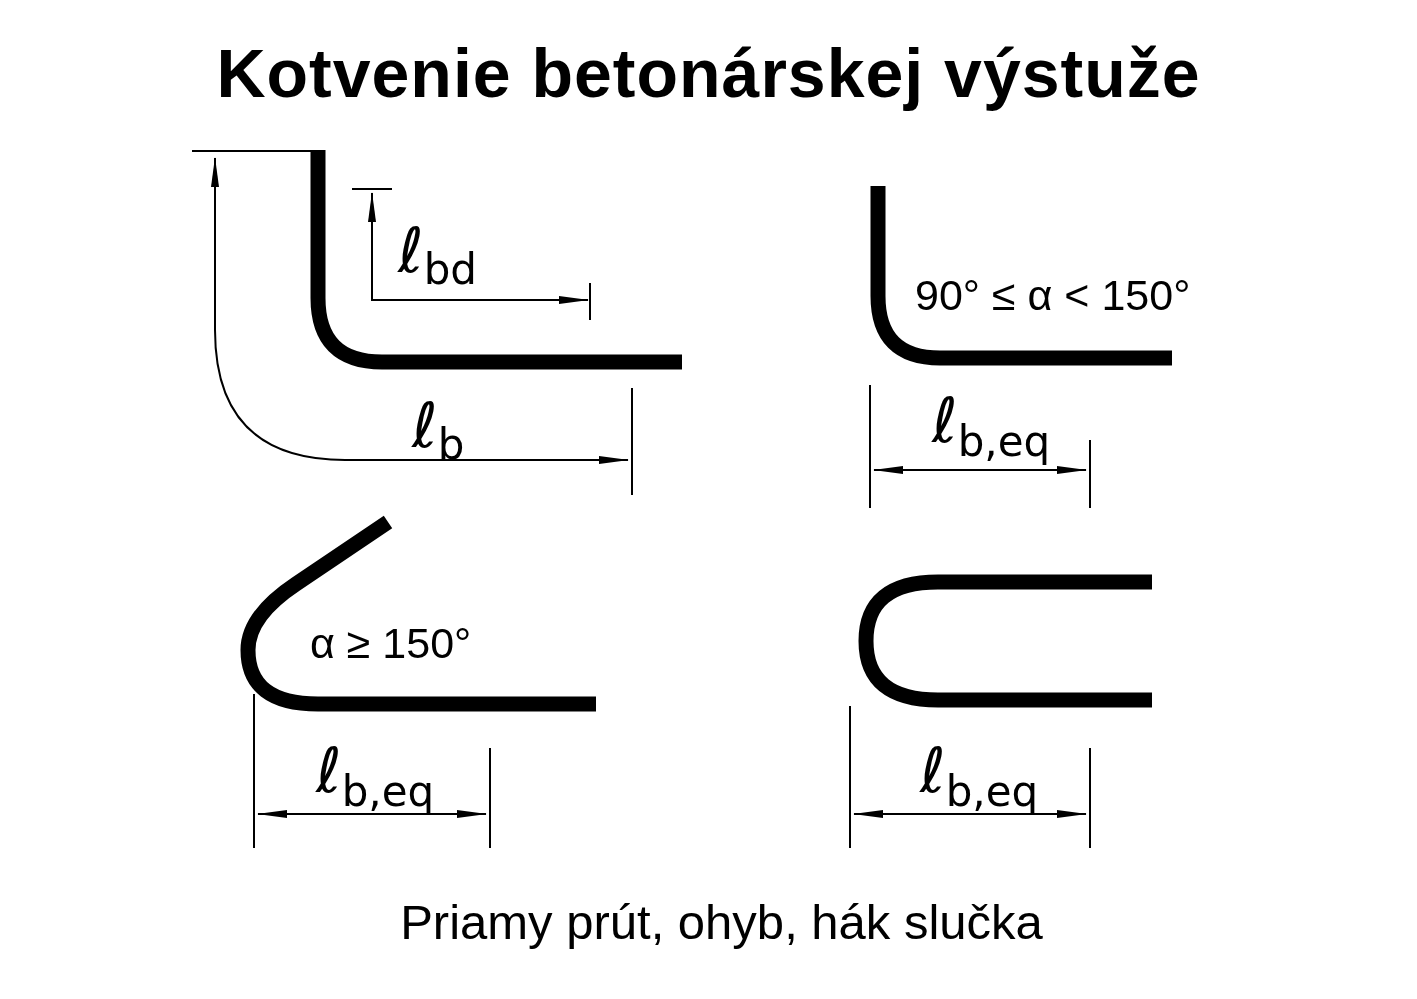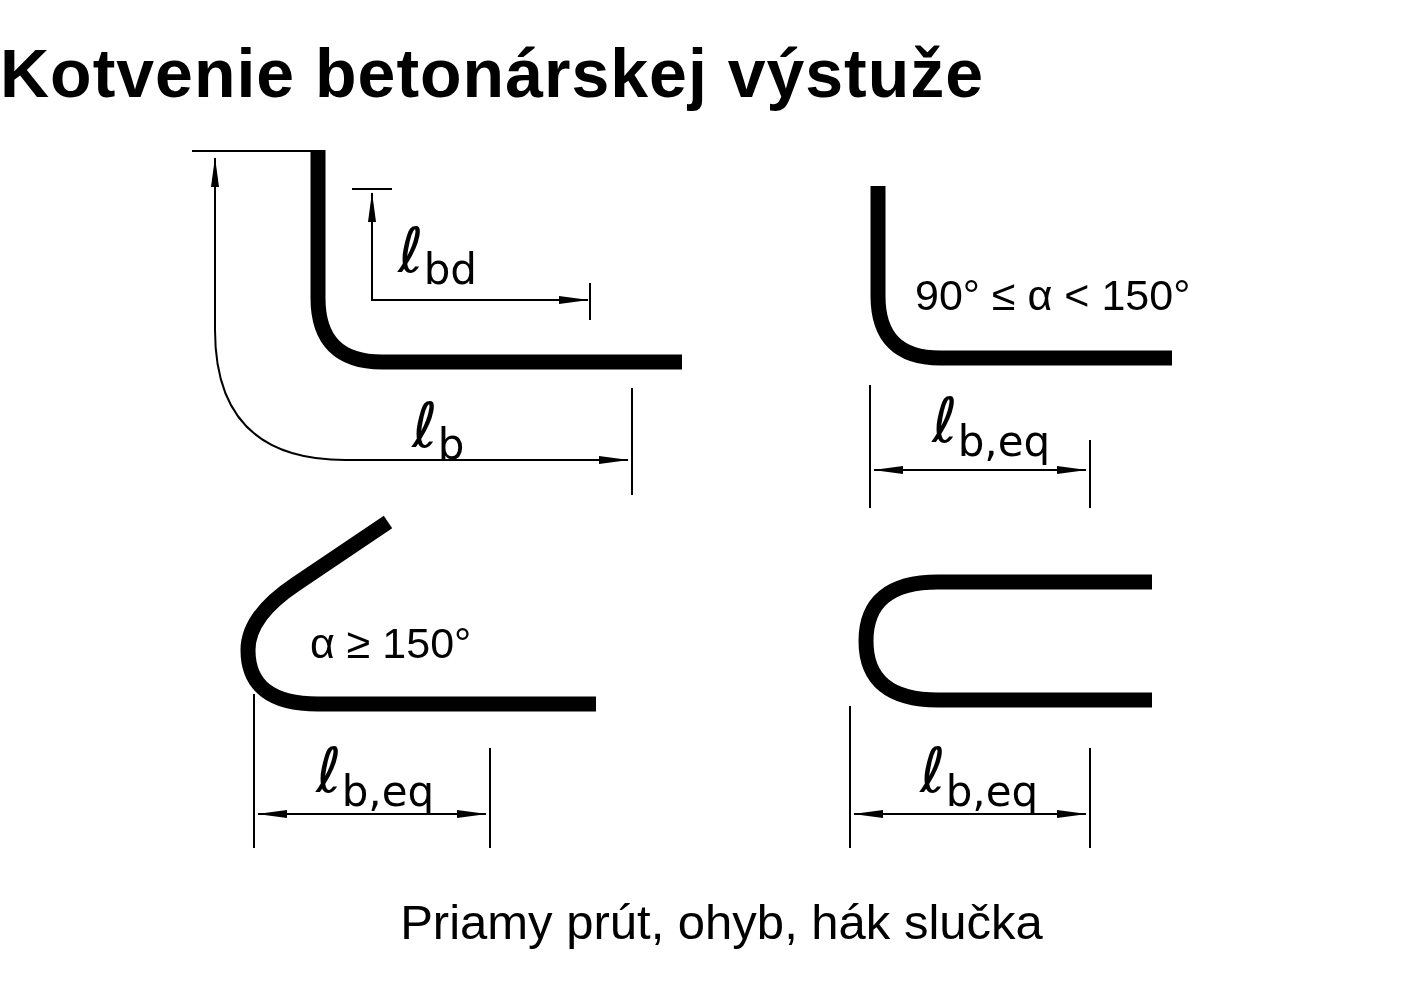--- a/index.html
+++ b/index.html
@@ -14,21 +14,21 @@
     background: #ffffff;
     overflow: hidden;
     font-family: "Liberation Sans", sans-serif;
     color: #000;
   }
   .title {
     position: absolute;
     top: 34px;
     left: 0;
     width: 100%;
-    text-align: left;
+    text-align: center;
     font-size: 68px;
     font-weight: 700;
     letter-spacing: 1px;
     font-family: "Liberation Sans", sans-serif;
   }
   .caption {
     position: absolute;
     top: 894px;
     left: 13px;
     width: 100%;

